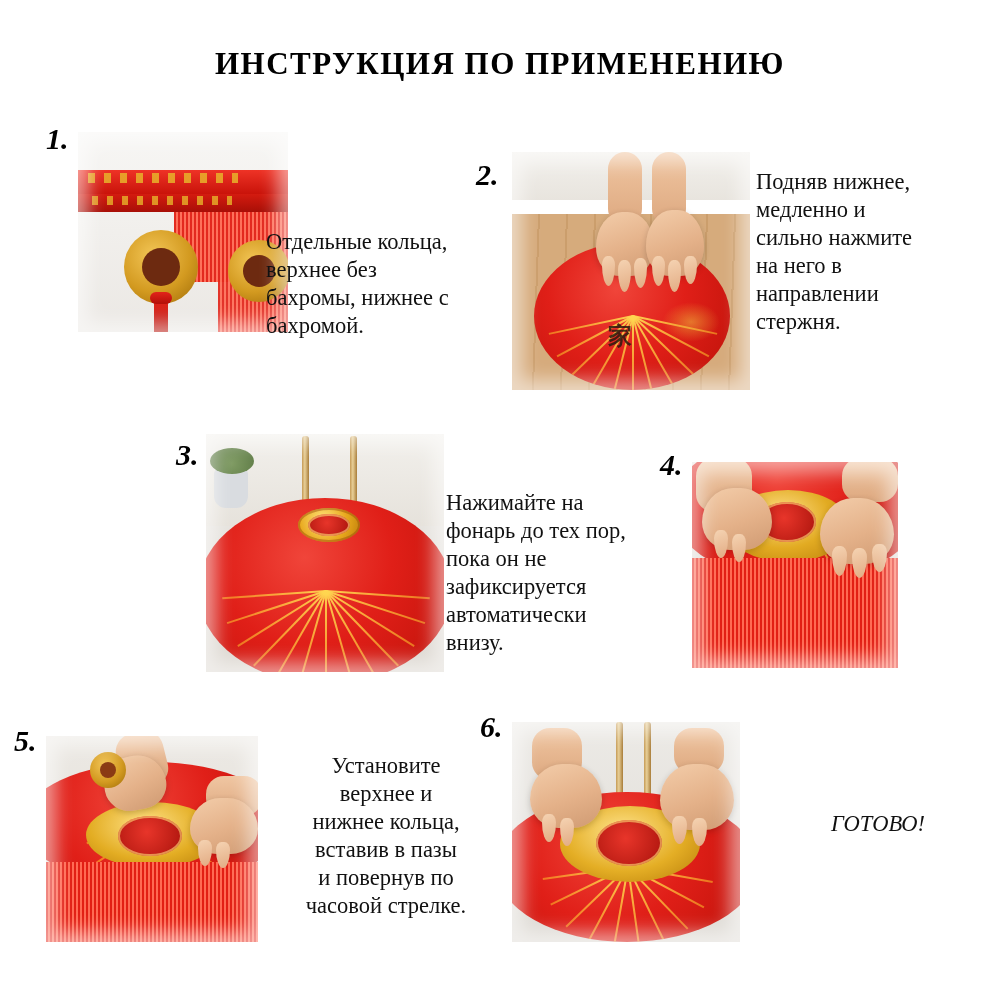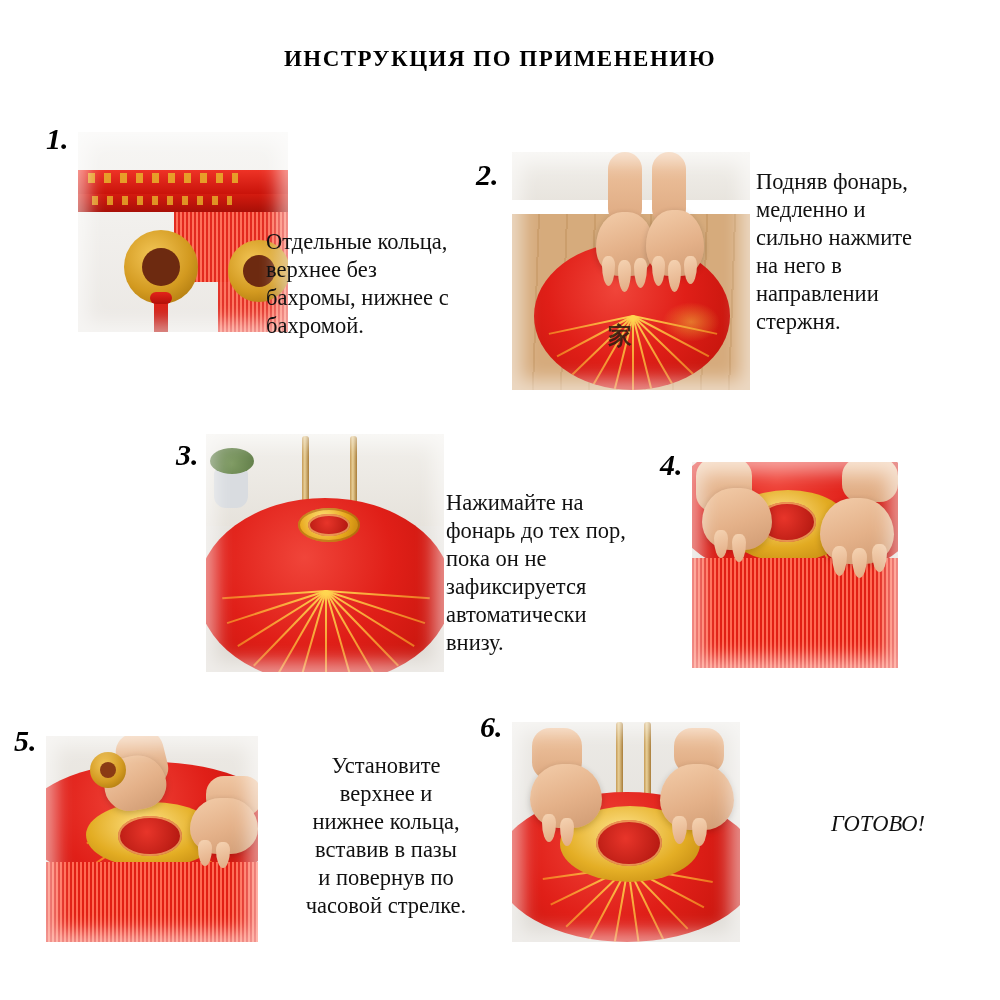--- a/index.html
+++ b/index.html
@@ -17,21 +17,21 @@
   }
 
   .page-title {
     position: absolute;
     top: 46px;
     left: 0;
     width: 1000px;
     text-align: center;
     font-family: "Liberation Serif", "DejaVu Serif", serif;
     font-weight: bold;
-    font-size: 23px;
+    font-size: 31px;
     letter-spacing: 1.5px;
     color: #000000;
   }
 
   .step {
     position: absolute;
   }
 
   .step-number {
     position: absolute;
@@ -238,21 +238,21 @@
     <div class="hand" style="left:134px; top:58px; width:58px; height:66px;"></div>
     <div class="finger" style="left:90px; top:104px; width:13px; height:30px;"></div>
     <div class="finger" style="left:106px; top:108px; width:13px; height:32px;"></div>
     <div class="finger" style="left:122px; top:106px; width:13px; height:30px;"></div>
     <div class="finger" style="left:140px; top:104px; width:13px; height:30px;"></div>
     <div class="finger" style="left:156px; top:108px; width:13px; height:32px;"></div>
     <div class="finger" style="left:172px; top:104px; width:13px; height:28px;"></div>
     <div class="soft-edge"></div>
   </div>
 
-  <div class="step-caption" style="left:756px; top:168px; width:232px;">Подняв фонарь,
+  <div class="step-caption" style="left:756px; top:168px; width:232px;">Подняв нижнее,
 медленно и
 сильно нажмите
 на него в
 направлении
 стержня.</div>
 </div>
 
 <div class="step">
   <div class="step-number" style="left:176px; top:438px;">3.</div>
 

